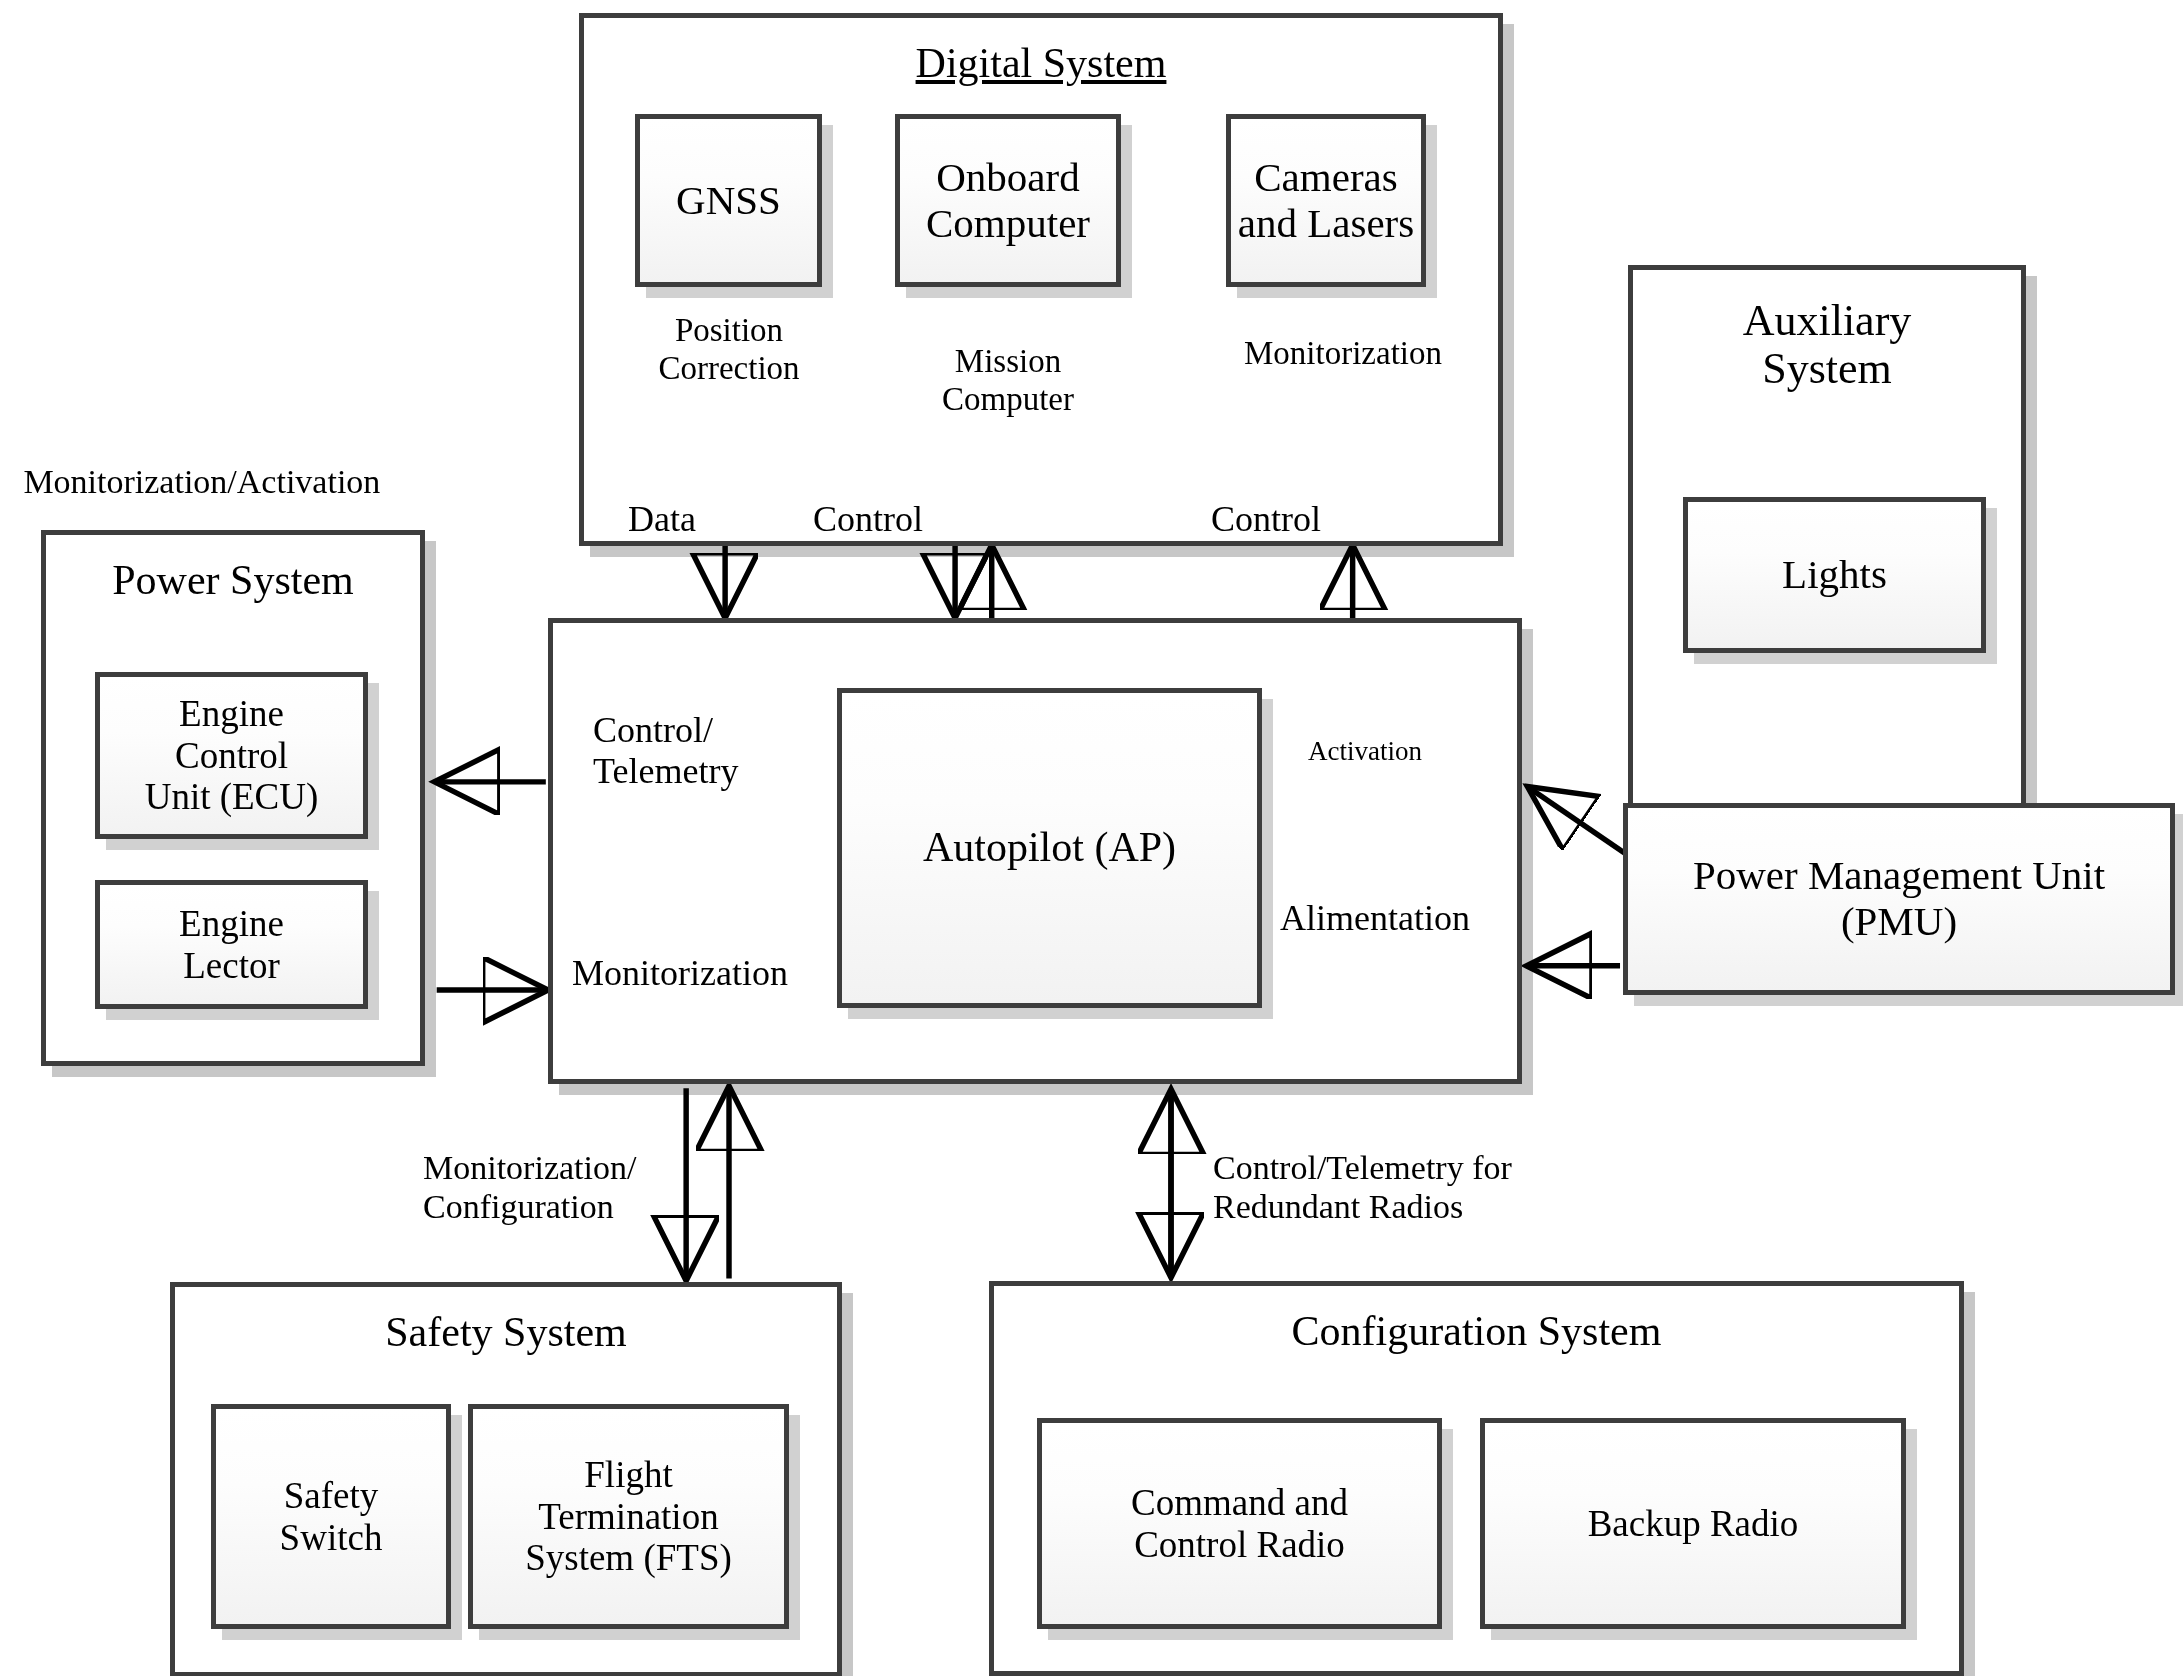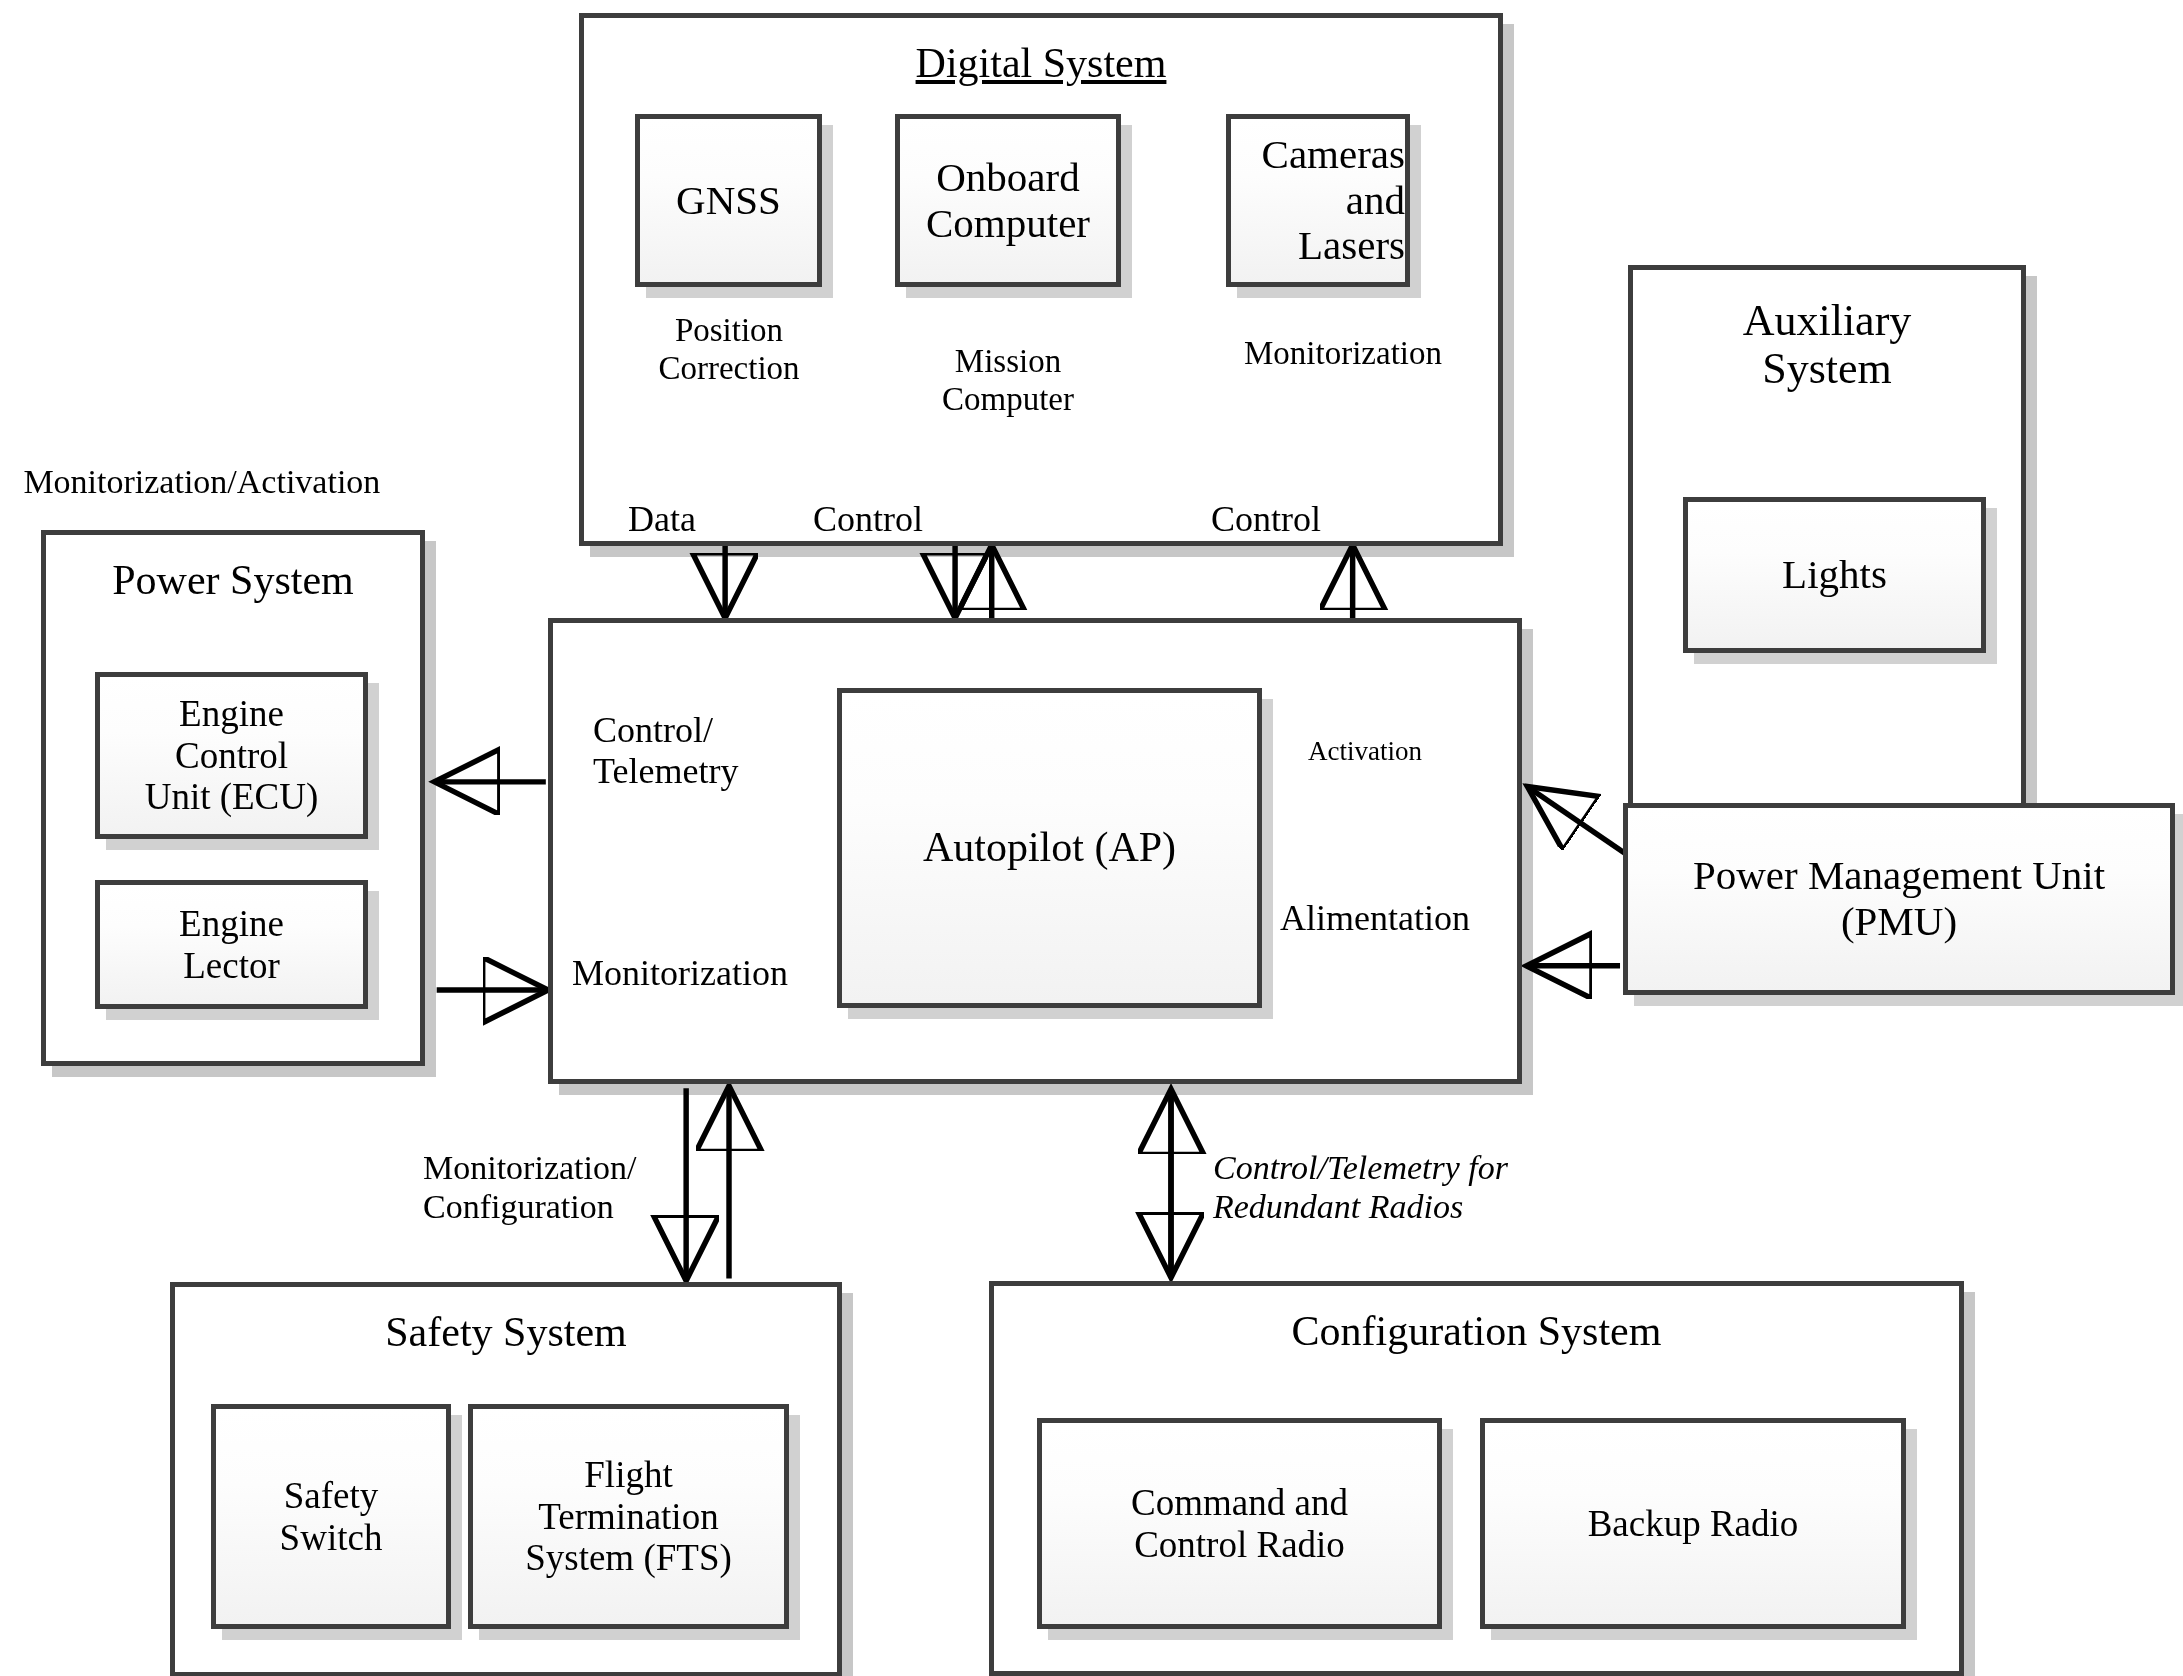--- a/index.html
+++ b/index.html
@@ -113,21 +113,21 @@
   <div class="edge-label" style="left:612px; top:312px; width:234px; text-align:center; font-size:33px;">Position
 Correction</div>
 
   <div class="compbox" style="left:895px; top:114px; width:226px; height:173px; font-size:41px;">
     <span style="white-space:pre-line;">Onboard
 Computer</span>
   </div>
   <div class="edge-label" style="left:891px; top:312px; width:234px; text-align:center; font-size:33px;margin-top:31px;">Mission
 Computer</div>
 
-  <div class="compbox" style="left:1226px; top:114px; width:184px; height:173px; font-size:41px;text-align:right;">
+  <div class="compbox" style="left:1226px; top:114px; width:200px; height:173px; font-size:41px;">
     <span style="white-space:pre-line;">Cameras
 and Lasers</span>
   </div>
   <div class="edge-label" style="left:1218px; top:335px; width:250px; text-align:center; font-size:33px;">Monitorization</div>
 
   <div class="edge-label" style="left:23.4px; top:462px; font-size:34px;">Monitorization/Activation</div>
 
   <div class="sysbox" style="left:41px; top:530px; width:384px; height:536px;">
     <div class="sys-title" style="top:22px; font-size:42px;">Power System</div>
   </div>
@@ -181,21 +181,21 @@
     <span style="white-space:pre-line;">Safety
 Switch</span>
   </div>
 
   <div class="compbox" style="left:468px; top:1404px; width:321px; height:225px; font-size:37px;">
     <span style="white-space:pre-line;">Flight
 Termination
 System (FTS)</span>
   </div>
 
-  <div class="edge-label" style="left:1213px; top:1148px; font-size:34px; text-align:left;font-style:italic;">Control/Telemetry for
+  <div class="edge-label" style="left:1213px; top:1148px; font-size:34px; text-align:left;">Control/Telemetry for
 Redundant Radios</div>
 
   <div class="sysbox" style="left:989px; top:1281px; width:975px; height:395px;">
     <div class="sys-title" style="top:22px; font-size:42px;">Configuration System</div>
   </div>
 
   <div class="compbox" style="left:1037px; top:1418px; width:405px; height:211px; font-size:37px;">
     <span style="white-space:pre-line;">Command and
 Control Radio</span>
   </div>

